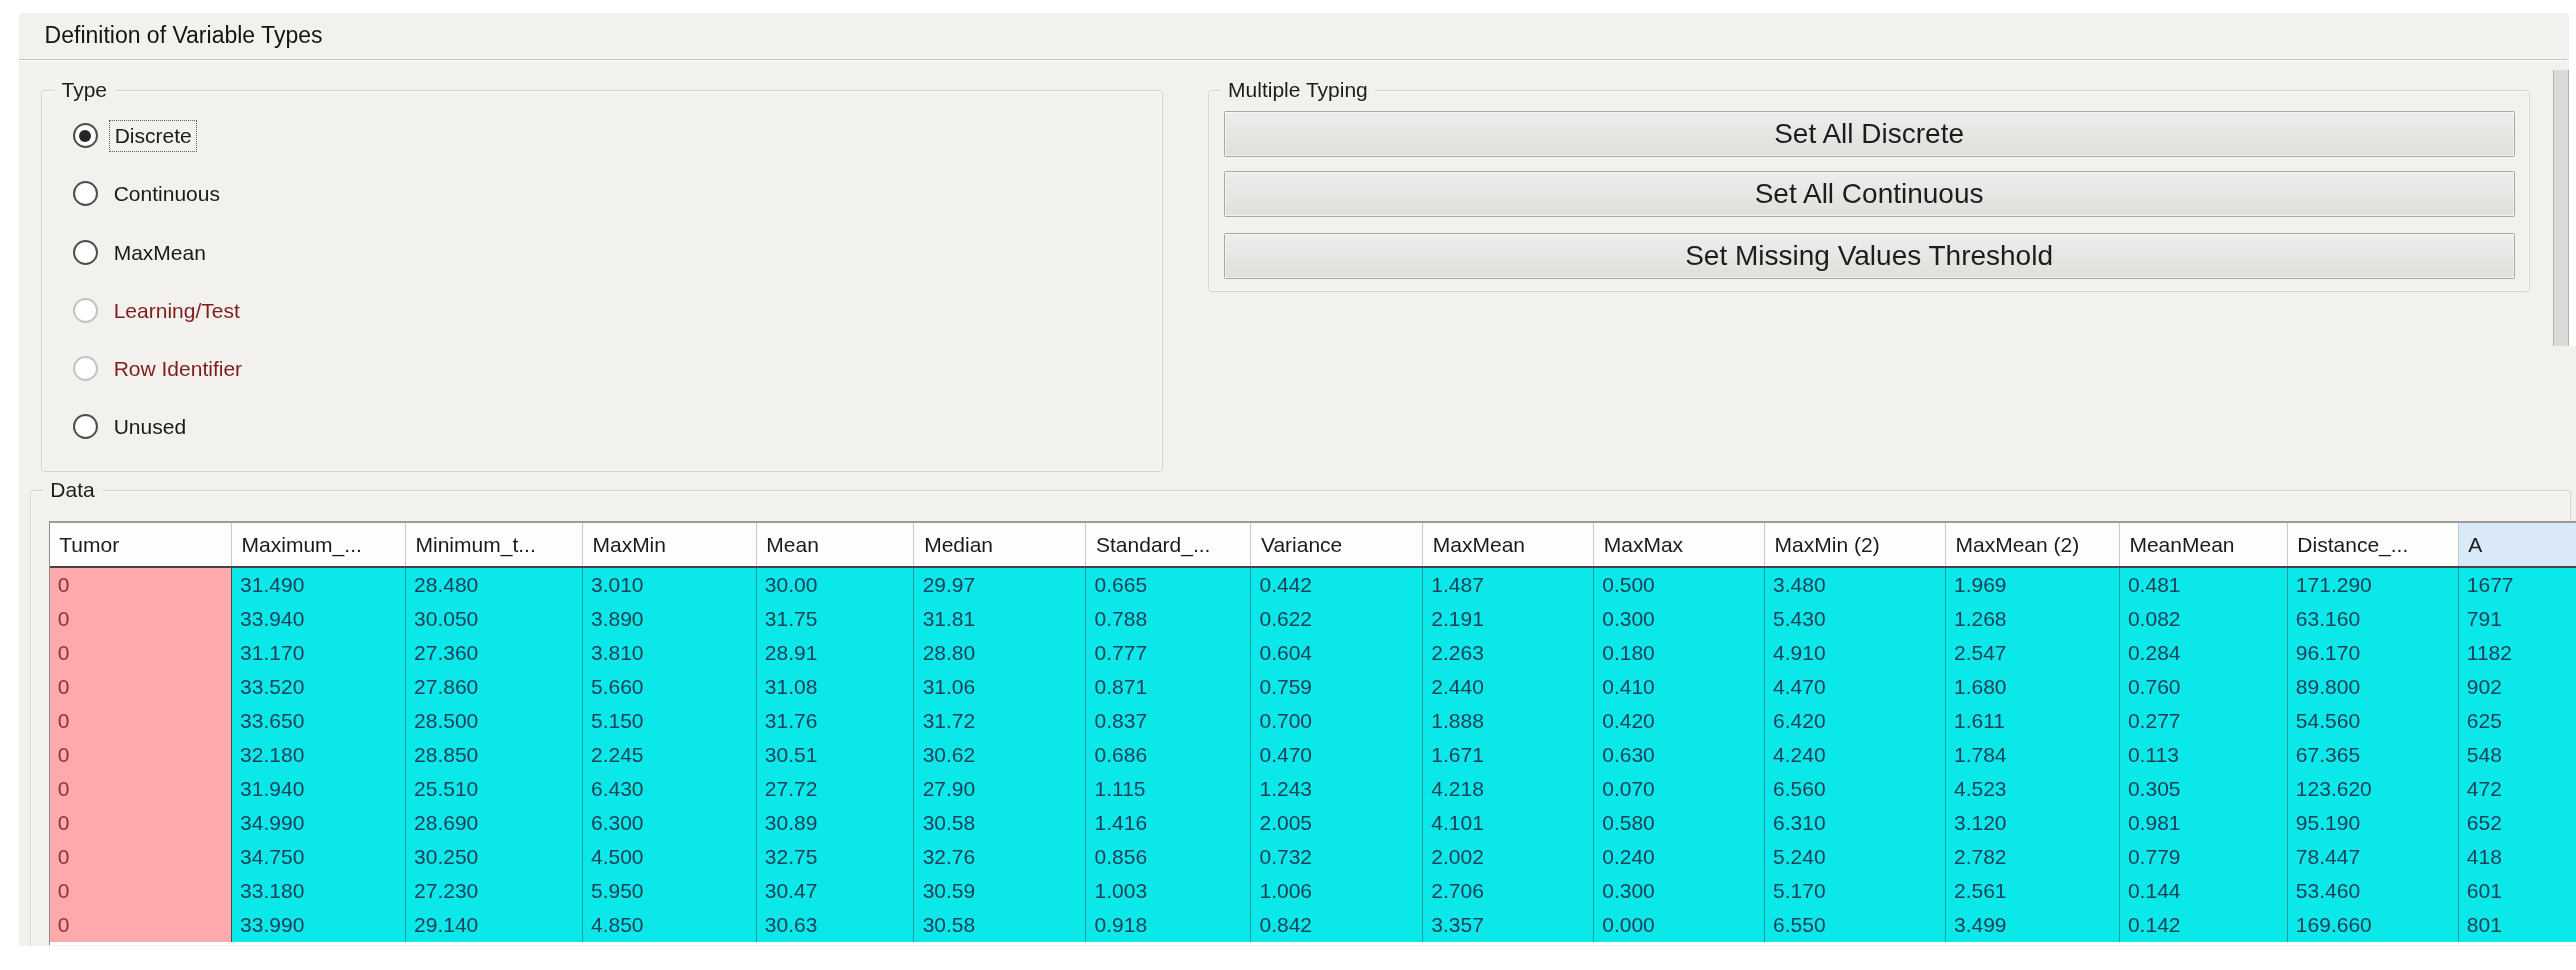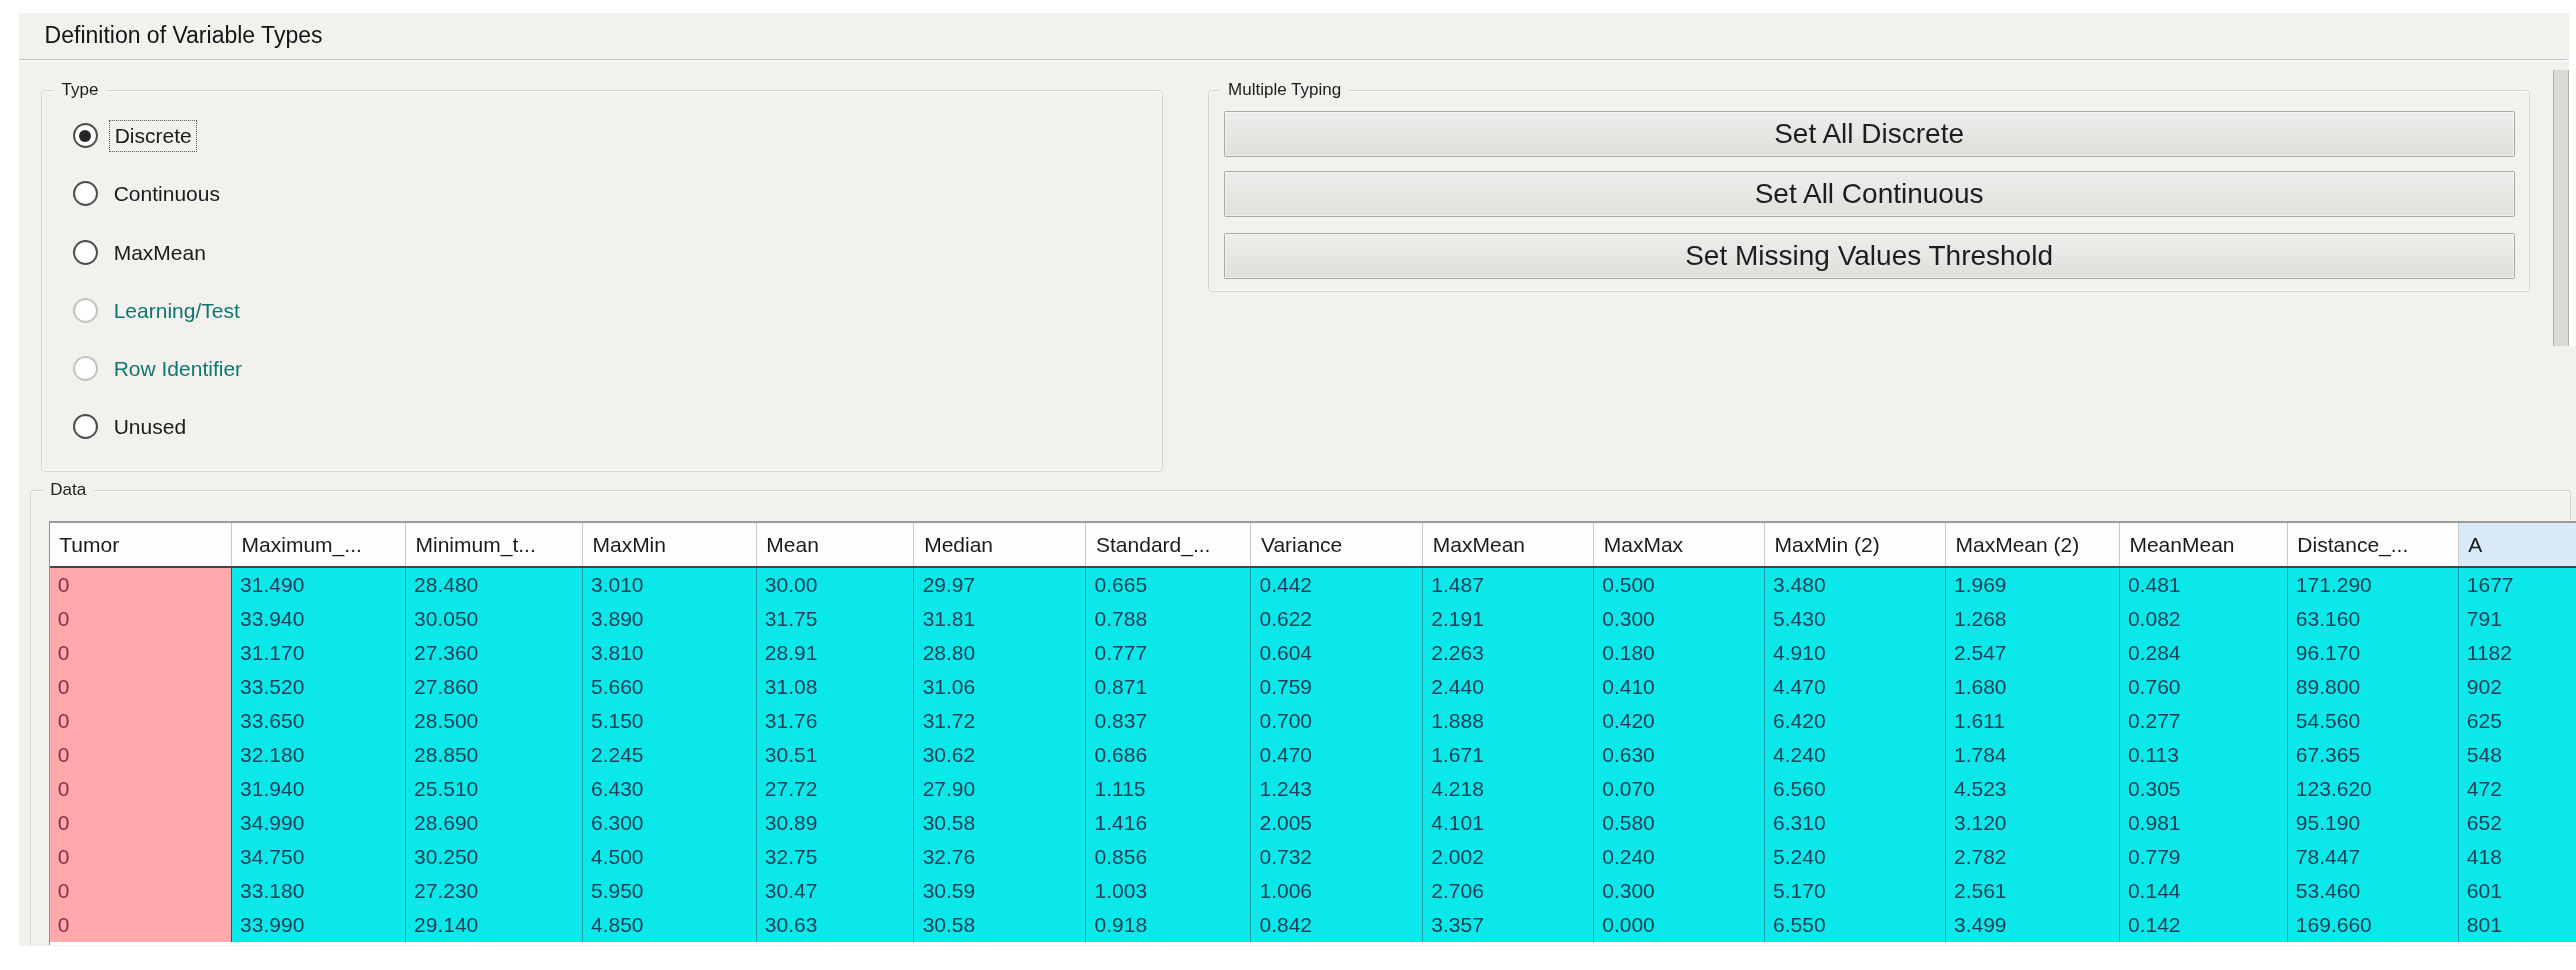--- a/index.html
+++ b/index.html
@@ -11,36 +11,36 @@
           background:#f2f1ee;overflow:hidden;}
 
   .dlg-title{position:absolute;left:26px;top:9px;font-size:23px;color:#141414;}
   .title-sep{position:absolute;left:0;top:46px;width:2548px;height:0;
              border-top:1.5px solid #c6c5c2;box-shadow:0 1.5px 0 #ffffff;}
 
   
   .groupbox{position:absolute;border:1.5px solid #d4d3ce;border-radius:3.7px;
             box-shadow:inset 0 0 0 0.7px #fbfbfa;}
   .groupbox > .gb-label{position:absolute;top:-15px;left:12px;background:#f2f1ee;
-            padding:0 7.5px;font-size:17px;color:#1c1c1c;line-height:28px;}
+            padding:0 7.5px;font-size:21px;color:#1c1c1c;line-height:28px;}
 
   #type-box{left:22.4px;top:77px;width:1120px;height:380px;}
   #mt-box{left:1189px;top:77px;width:1320px;height:200px;}
   #data-box{left:11.2px;top:477px;width:2539px;height:596px;border-bottom:none;}
 
   
   .radio-row{position:absolute;left:31px;height:33px;display:flex;align-items:center;}
   .radio-circle{width:25px;height:25px;border-radius:50%;background:#ffffff;
                 border:2.2px solid #4e4e4c;box-sizing:border-box;flex:0 0 auto;
                 display:flex;align-items:center;justify-content:center;}
   .radio-circle .dot{width:12px;height:12px;border-radius:50%;background:#262626;display:none;}
   .radio-row.selected .radio-circle .dot{display:block;}
   .radio-row.disabled .radio-circle{border-color:#c4c3bf;}
   .radio-label{margin-left:11.2px;font-size:21px;color:#1a1a1a;padding:1.5px 4.5px;line-height:27px;}
-  .radio-row.disabled .radio-label{color:#0f766e;}
+  .radio-row.disabled .radio-label{color:#7f1d1d;}
   .radio-row.selected .radio-label{border:1.5px dotted #5a5a5a;}
 
   
   .mt-button{position:absolute;left:15px;width:1291px;height:46px;
              background:linear-gradient(#eeedeb,#e0dfdc);
              border:1.5px solid #a9a8a5;border-radius:1.5px;
              font-family:"Liberation Sans", sans-serif;font-size:28px;color:#1d1d1d;
              display:flex;align-items:center;justify-content:center;
              box-shadow:inset 0 0 0 0.7px #f8f8f7;}
 

